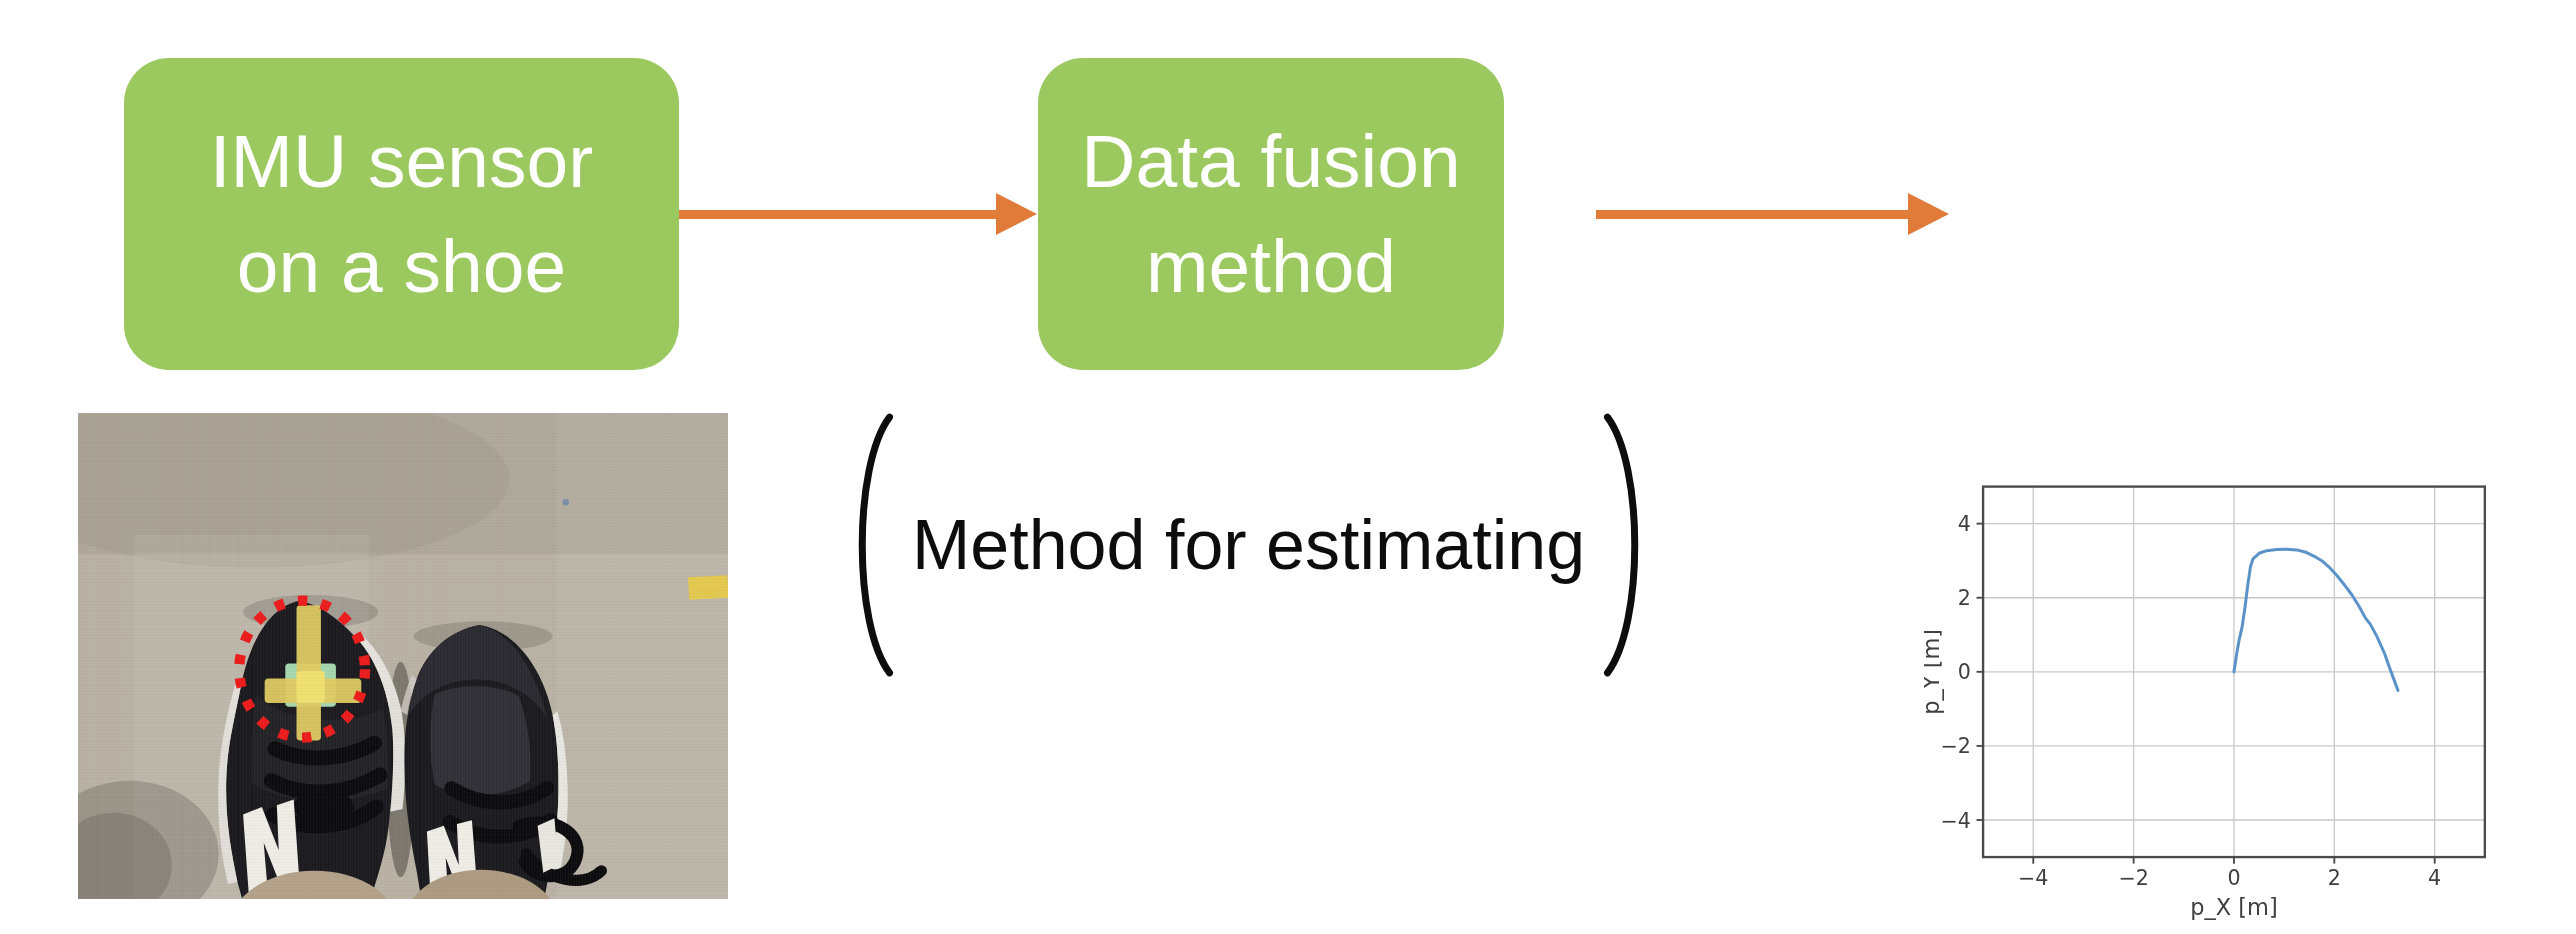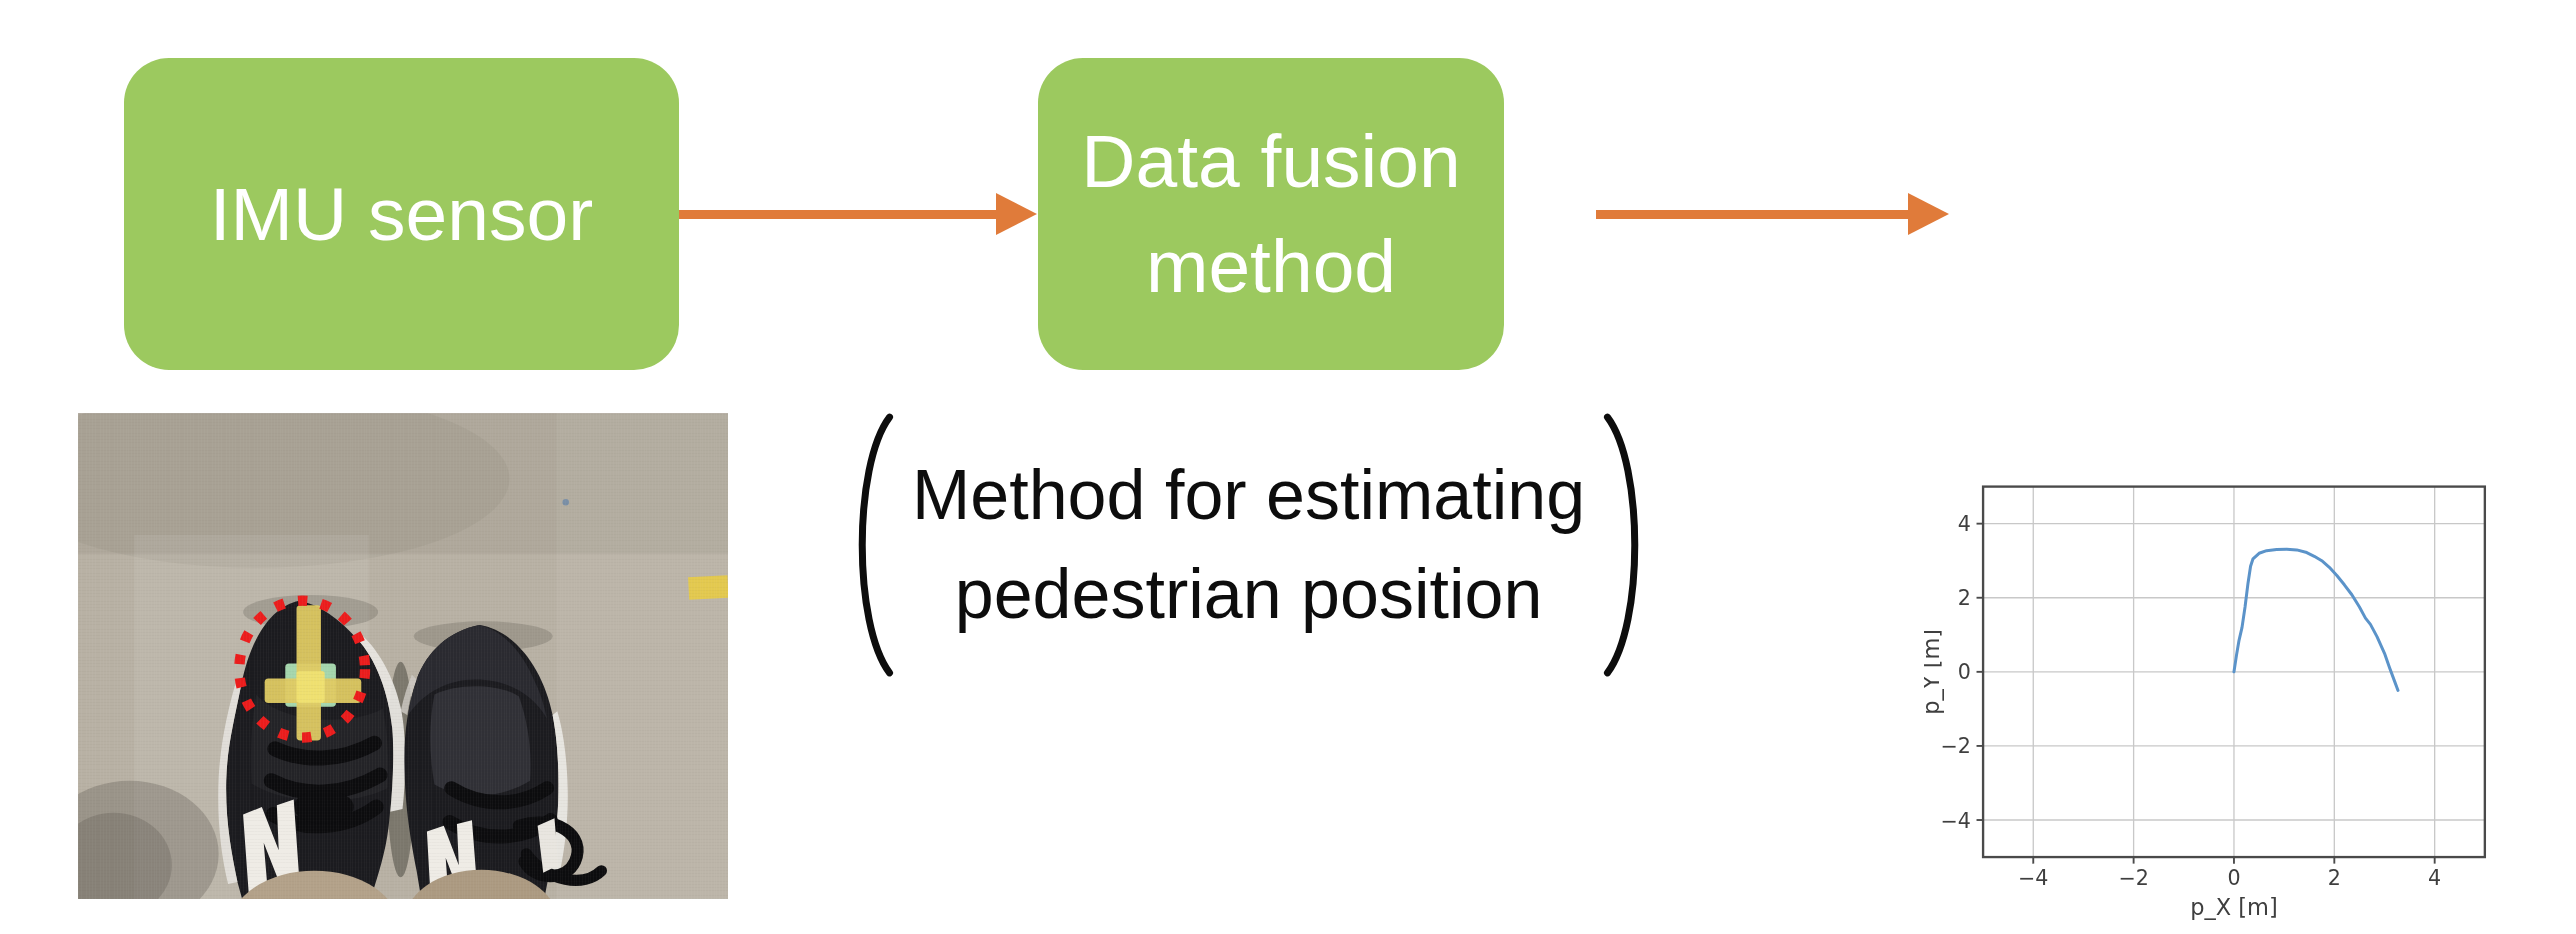--- a/index.html
+++ b/index.html
@@ -36,41 +36,41 @@
 
   .chart{position:absolute;left:1914px;top:465px;width:619px;height:469px;}
 </style>
 </head>
 <body>
 
 <div id="canvas">
 
   <div class="flow-box" style="left:114px;width:555px;">
     <div class="bl">IMU sensor</div>
+    <div class="bl">on a shoe</div>
   </div>
 
   <div class="arrow-shaft" style="left:669px;width:323px;"></div>
   <div class="arrow-head" style="left:986px;"></div>
 
   <div class="flow-box" style="left:1028px;width:466px;">
     <div class="bl">Data fusion</div>
     <div class="bl">method</div>
   </div>
 
   <div class="arrow-shaft" style="left:1586px;width:315px;"></div>
   <div class="arrow-head" style="left:1898px;"></div>
 
 
   <div class="annotation">
     <svg class="paren" viewBox="0 0 60 286">
       <path d="M 52,6 C 13,58 13,228 52,280" fill="none" stroke="#0d0d0d" stroke-width="7.5" stroke-linecap="round"></path>
     </svg>
     <div class="ann-text">
       <div class="al">Method for estimating</div>
-      <div class="al">pedestrian position</div>
     </div>
     <svg class="paren" viewBox="0 0 60 286">
       <path d="M 8,6 C 47,58 47,228 8,280" fill="none" stroke="#0d0d0d" stroke-width="7.5" stroke-linecap="round"></path>
     </svg>
   </div>
 
   <svg class="photo" viewBox="0 0 693 518">
 
     <rect x="0" y="0" width="693" height="518" fill="#b8b1a4"></rect>
     <rect x="0" y="0" width="693" height="150" fill="rgba(95,88,76,0.10)"></rect>

